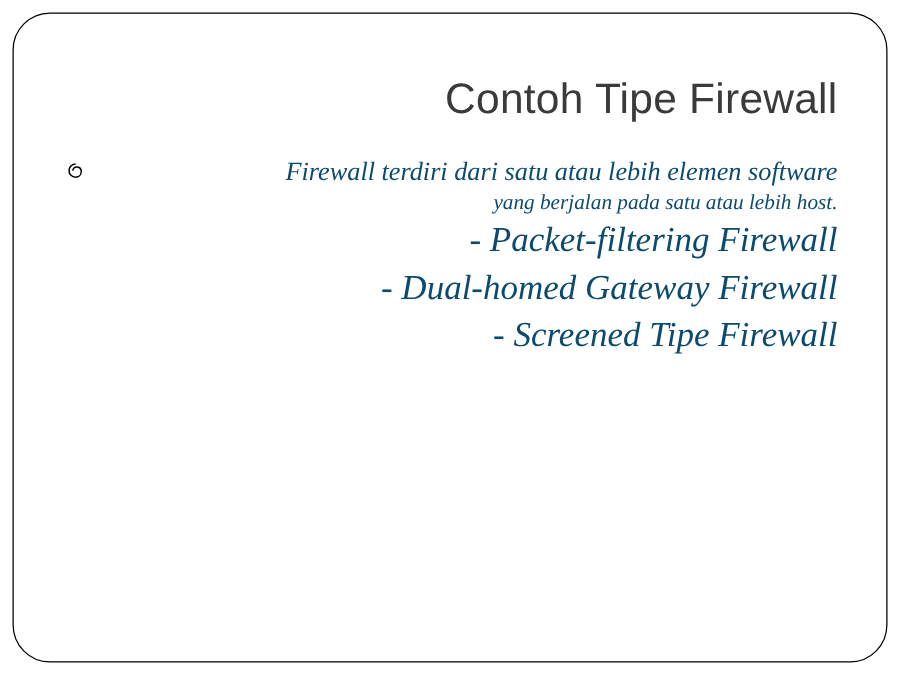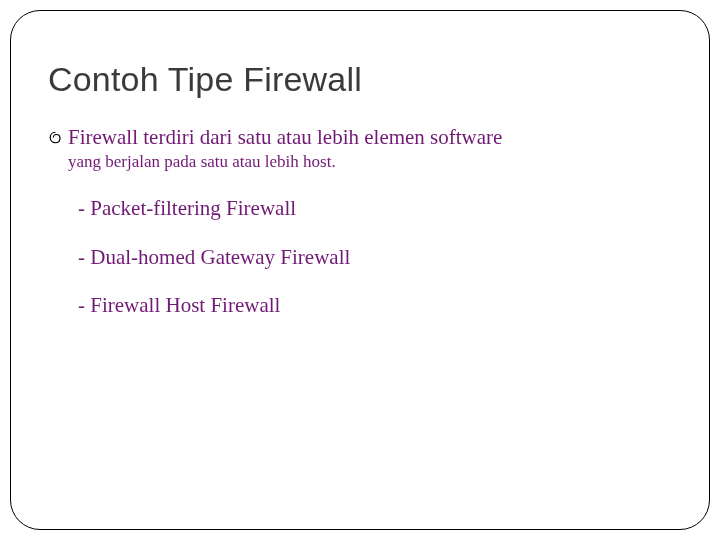--- a/index.html
+++ b/index.html
@@ -19,33 +19,35 @@
       bottom: 10px;
       border: 1.5px solid #000;
       border-radius: 30px;
       box-sizing: border-box;
     }
     .content {
       position: absolute;
       top: 40px;
       left: 48px;
       right: 50px;
+      text-align: right;
     }
     .title {
       font-family: Arial, "Helvetica Neue", Helvetica, sans-serif;
       font-size: 34px;
       color: #3a3a3a;
       font-weight: 400;
       margin: 20px 0 24px 0;
       letter-spacing: 0.2px;
     }
     .bullet-block {
       font-size: 21px;
       line-height: 1.35;
-      color: #701a75;
+      color: #0c4a6e;
+      font-style: italic;
     }
     .bullet-line {
       display: flex;
       align-items: flex-start;
     }
     .bullet-icon {
       width: 20px;
       flex: 0 0 20px;
       display: inline-block;
       font-family: Georgia, serif;
@@ -54,23 +56,22 @@
     }
     .bullet-icon svg {
       display: inline-block;
       vertical-align: -2px;
     }
     .bullet-text {
       flex: 1;
     }
     .sub-line {
       margin-left: 30px;
-      font-size: 21px;
+      font-size: 28px;
       line-height: 1.35;
-      margin-top: 20px;
     }
     .continuation {
       margin-left: 20px;
       font-size: 17px;
       line-height: 1.35;
     }
   </style>
 </head>
 <body>
 
@@ -87,17 +88,17 @@
         <svg width="15" height="15" viewBox="0 0 20 20">
           <path d="M10 3 C5 3 3 7 3 10 C3 14 6 17 10 17 C13 17 16 15 16 11 C16 8 14 6 11 6 C9 6 7 8 7 10" fill="none" stroke="#000" stroke-width="1.6"></path>
         </svg>
       </span>
       <span class="bullet-text">Firewall terdiri dari satu atau lebih elemen software</span>
     </div>
     <div class="continuation">yang berjalan pada satu atau lebih host.</div>
 
     <div class="sub-line">- Packet-filtering Firewall</div>
     <div class="sub-line">- Dual-homed Gateway Firewall</div>
-    <div class="sub-line">- Firewall Host Firewall</div>
+    <div class="sub-line">- Screened Tipe Firewall</div>
 
   </div>
 
 </div>
 
 </body></html>

